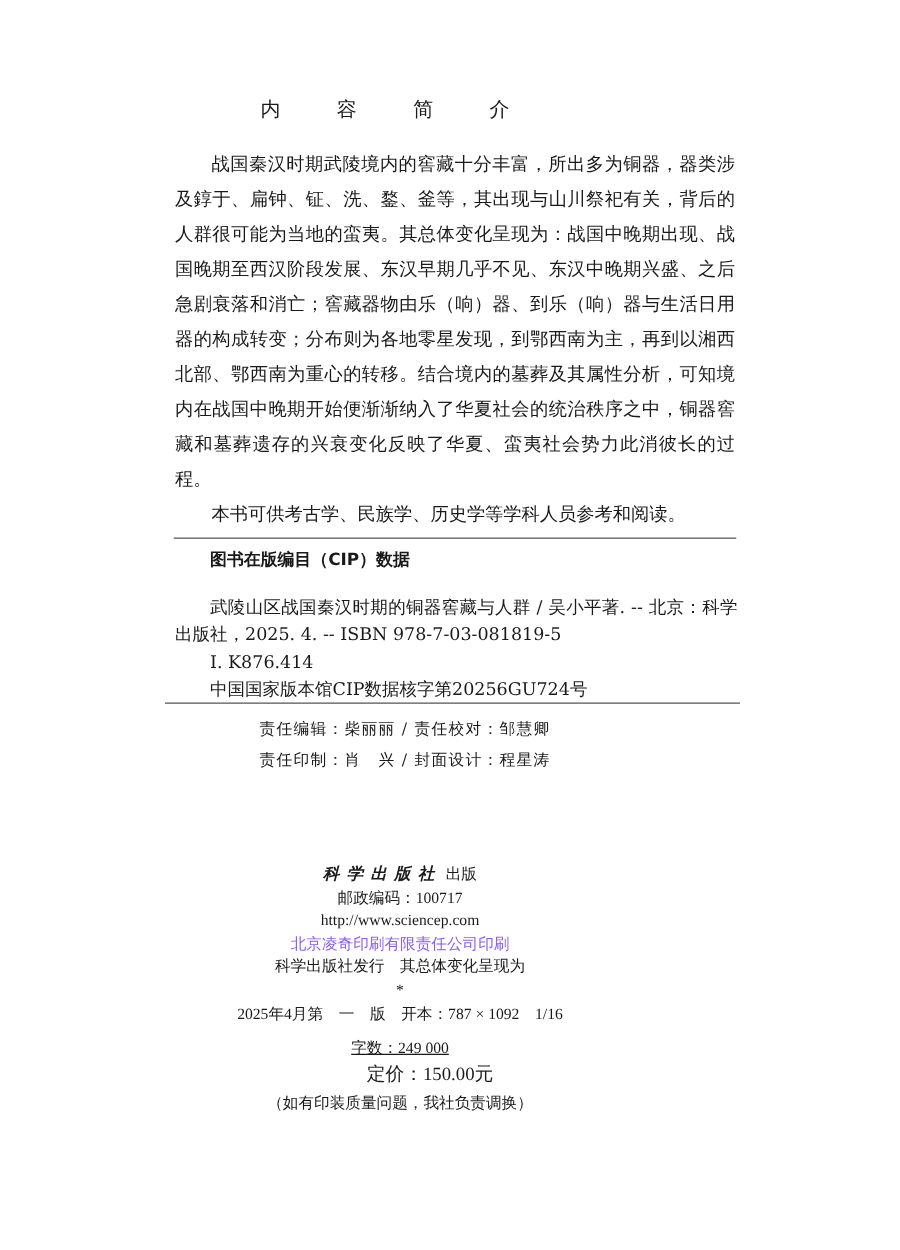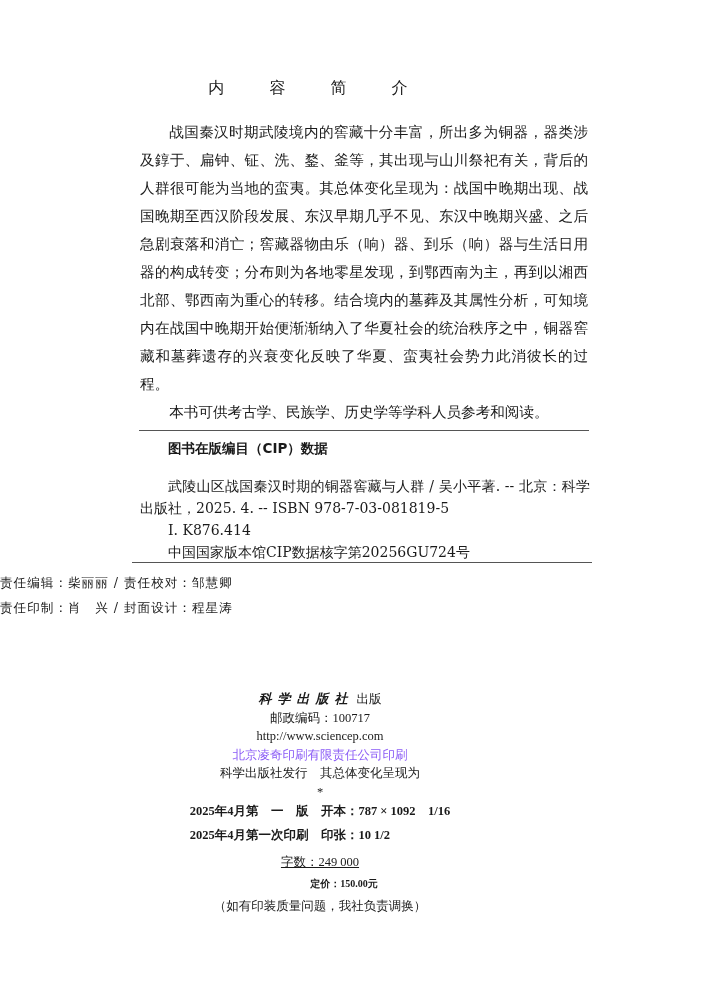--- a/index.html
+++ b/index.html
@@ -9,29 +9,29 @@
            font-family:"DejaVu Sans","Liberation Sans",sans-serif; font-size:16px;
            letter-spacing:20px; text-indent:20px; font-weight:normal; }
   .abstract { position:absolute; top:118px; left:140px; width:448px;
               font-size:14.6px; line-height:28px; text-align:justify; }
   .abstract p { margin:0; text-indent:2em; }
   .rule { position:absolute; height:1px; background:#555; }
   .cip { position:absolute; top:437px; left:140px; width:450px; font-size:14px; line-height:22px; }
   .cip .head { font-family:"DejaVu Sans","Liberation Sans",sans-serif; font-weight:bold; font-size:13.5px; padding-left:28px; margin-bottom:16px; }
   .cip .entry { text-indent:28px; margin:0; text-align:justify; }
   .cip .line { padding-left:28px; }
-  .credits { position:absolute; top:570px; left:0; width:648px; 
+  .credits { position:absolute; top:570px; left:0; width:648px; text-align:center;
              font-size:12.6px; line-height:25px; letter-spacing:1px; }
   .colophon { position:absolute; top:690px; left:4px; width:632px; text-align:center;
               font-family:"Liberation Serif","DejaVu Serif",serif; font-size:12.5px; line-height:18.5px; }
   .colophon .pub-name { font-weight:bold; font-style:italic; letter-spacing:6px; font-size:13px; }
   .colophon .gray { color:#8b5cf6; }
-  .colophon .rows { display:inline-block; text-align:left;font-weight:bold; }
+  .colophon .rows { display:inline-block; text-align:right; }
   .colophon .row { line-height:24px; white-space:pre; }
-  .colophon .price { font-weight:bold; font-size:10px; line-height:22px;padding-left:48px; }
+  .colophon .price { font-weight:normal; font-size:15px; line-height:22px;padding-left:48px; }
   .colophon .note { line-height:22px; }
   .star { line-height:14px; margin-top:2px; }
 </style>
 </head>
 <body>
 
 <div class="title">内 容 简 介</div>
 
 <div class="abstract">
   <p>战国秦汉时期武陵境内的窖藏十分丰富，所出多为铜器，器类涉及錞于、扁钟、钲、洗、鍪、釜等，其出现与山川祭祀有关，背后的人群很可能为当地的蛮夷。其总体变化呈现为：战国中晚期出现、战国晚期至西汉阶段发展、东汉早期几乎不见、东汉中晚期兴盛、之后急剧衰落和消亡；窖藏器物由乐（响）器、到乐（响）器与生活日用器的构成转变；分布则为各地零星发现，到鄂西南为主，再到以湘西北部、鄂西南为重心的转移。结合境内的墓葬及其属性分析，可知境内在战国中晚期开始便渐渐纳入了华夏社会的统治秩序之中，铜器窖藏和墓葬遗存的兴衰变化反映了华夏、蛮夷社会势力此消彼长的过程。</p>
@@ -58,18 +58,17 @@
   <div>
     <span class="pub-name">科学出版社</span><span> 出版</span>
   </div>
   <div>邮政编码：100717</div>
   <div>http://www.sciencep.com</div>
   <div class="gray">北京凌奇印刷有限责任公司印刷</div>
   <div>科学出版社发行　其总体变化呈现为</div>
   <div class="star">*</div>
   <div class="rows">
     <div class="row">2025年4月第　一　版　开本：787 × 1092　1/16</div>
-    <div class="row">2025年4月第一次印刷　印张：10 1/2</div>
   </div>
   <div style="line-height:22px;margin-top:4px;text-decoration:underline;">字数：249 000</div>
   <div class="price">定价：150.00元</div>
   <div class="note">（如有印装质量问题，我社负责调换）</div>
 </div>
 
 </body></html>

